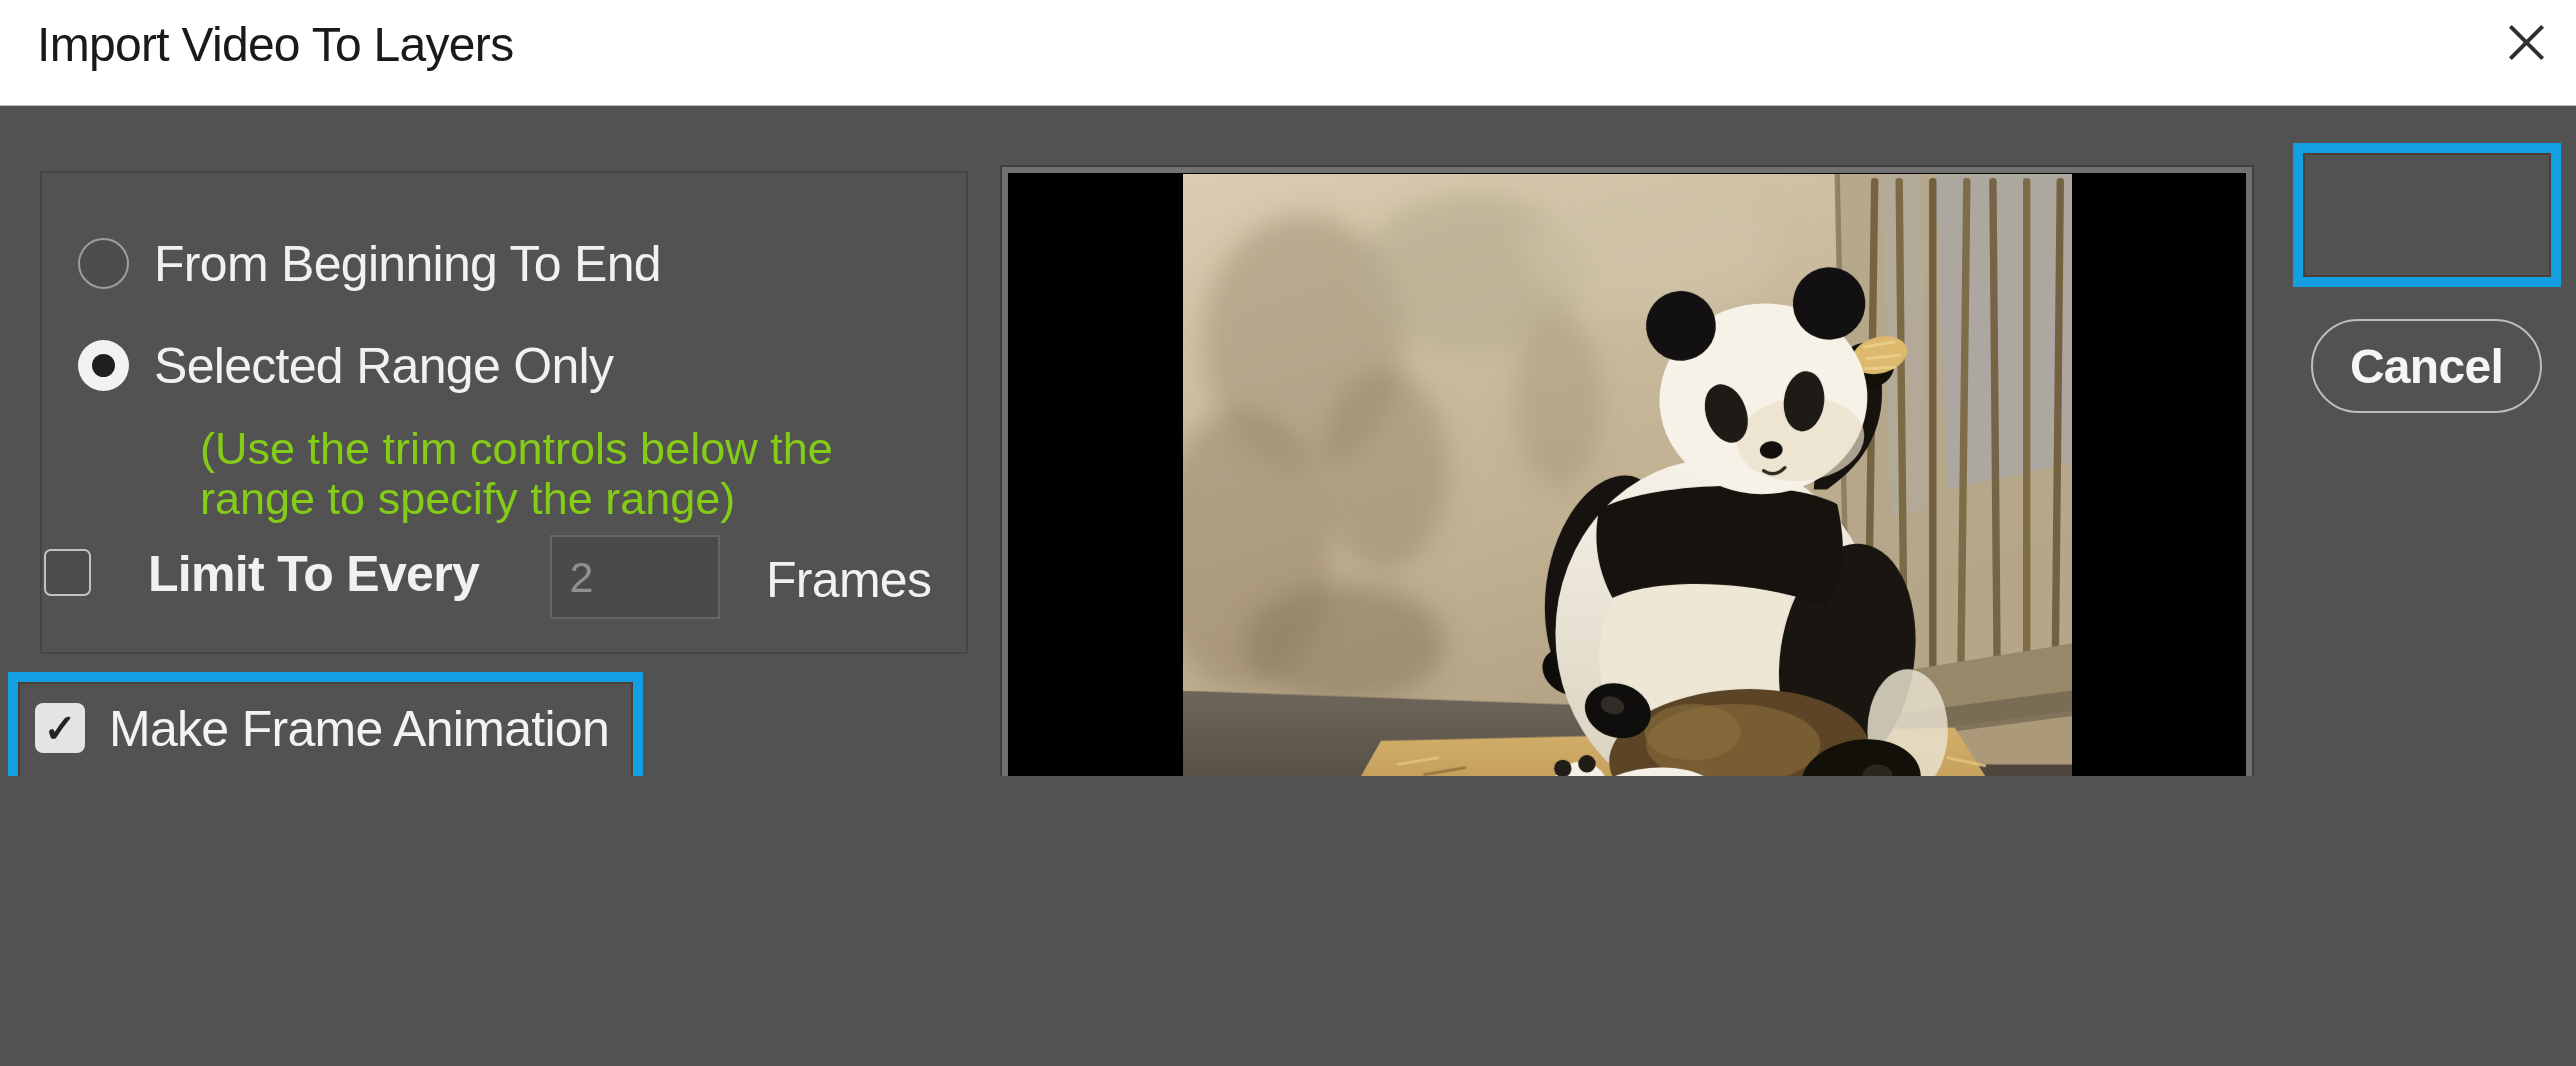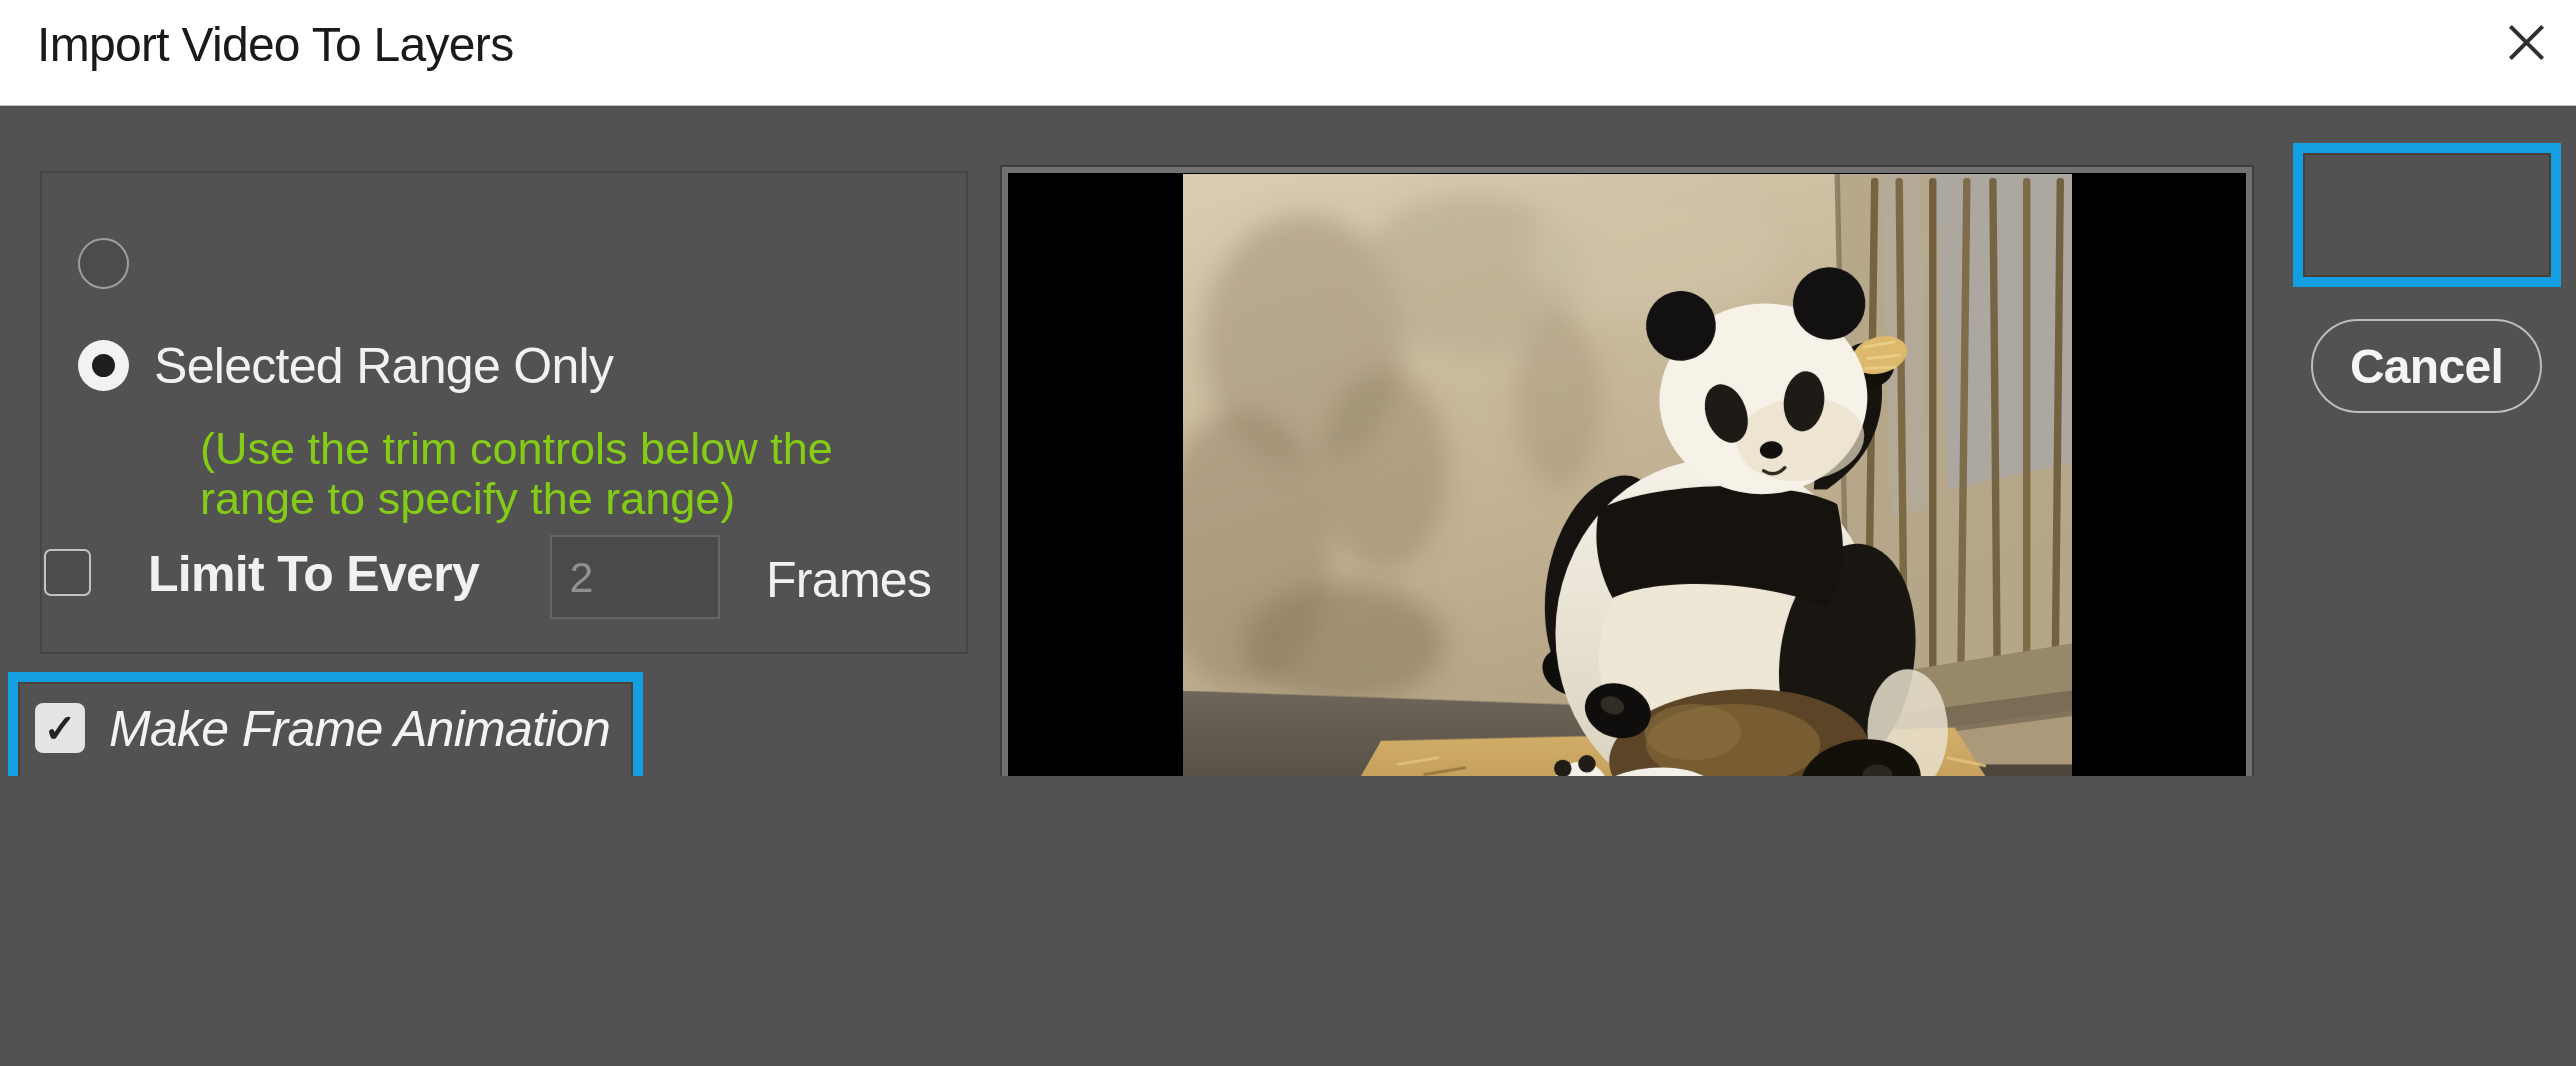--- a/index.html
+++ b/index.html
@@ -65,37 +65,38 @@
       <svg width="43" height="43" viewBox="0 0 64 64">
         <line x1="8" y1="8" x2="56" y2="56" stroke="#2f2f2f" stroke-width="6"></line>
         <line x1="56" y1="8" x2="8" y2="56" stroke="#2f2f2f" stroke-width="6"></line>
       </svg>
     </span>
   </div>
 
   <div class="abs group"></div>
 
   <div class="abs radio unsel" style="left:78px;top:238px;"></div>
+  <span class="abs rlabel" style="left:154px;top:264px;">From Beginning To End</span>
 
   <div class="abs radio sel" style="left:78px;top:340px;"></div>
   <span class="abs rlabel" style="left:154px;top:366px;">Selected Range Only</span>
 
   <div class="abs hint" style="left:181px;top:449px;">(Use the trim controls below the</div>
   <div class="abs hint" style="left:181px;top:499px;">range to specify the range)</div>
 
   <div class="abs checkbox unchecked" style="left:44px;top:549px;"></div>
   <span class="abs rlabel" style="left:148px;top:574px;font-weight:bold;">Limit To Every</span>
   <input class="abs field" disabled="" value="2" style="">
   <span class="abs rlabel" style="left:766px;top:580px;">Frames</span>
 
   <div class="abs hl mfa-box"></div>
   <div class="abs checkbox checked" style="left:35px;top:703px;">
     <span>✓</span>
   </div>
-  <span class="abs mfa-label" style="left:109px;top:729px;font-style:italic;">Make Frame Animation</span>
+  <span class="abs mfa-label" style="left:109px;top:729px;">Make Frame Animation</span>
 
   <div class="abs preview">
     <svg class="abs video" viewBox="0 0 1325 1030" preserveAspectRatio="none">
       <defs>
         <linearGradient id="wallG" x1="0" y1="0" x2="0.4" y2="1">
           <stop offset="0" stop-color="#dacdb2"></stop>
             <stop offset="0.55" stop-color="#c2b193"></stop>
             <stop offset="1" stop-color="#ab997a"></stop>
         </linearGradient>
         <linearGradient id="floorG" x1="0" y1="0" x2="0" y2="1">

